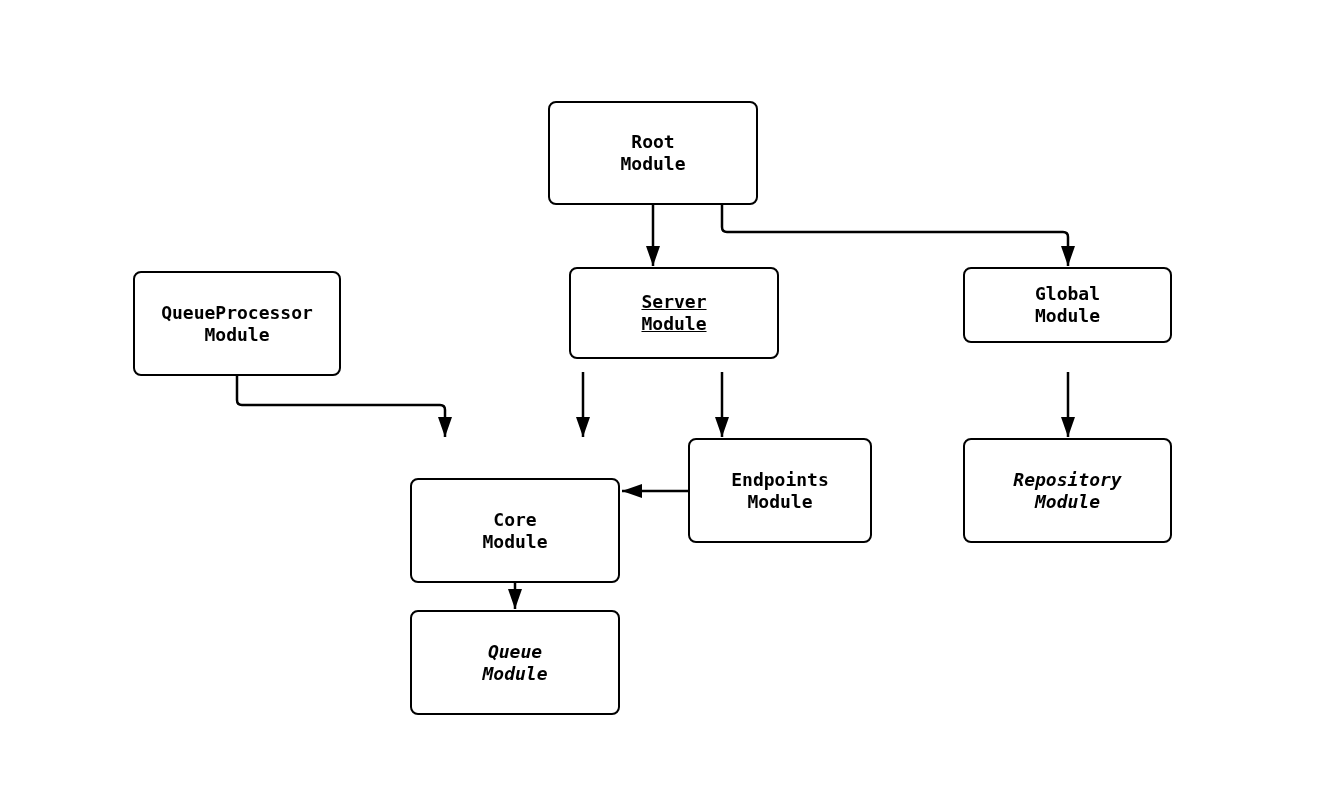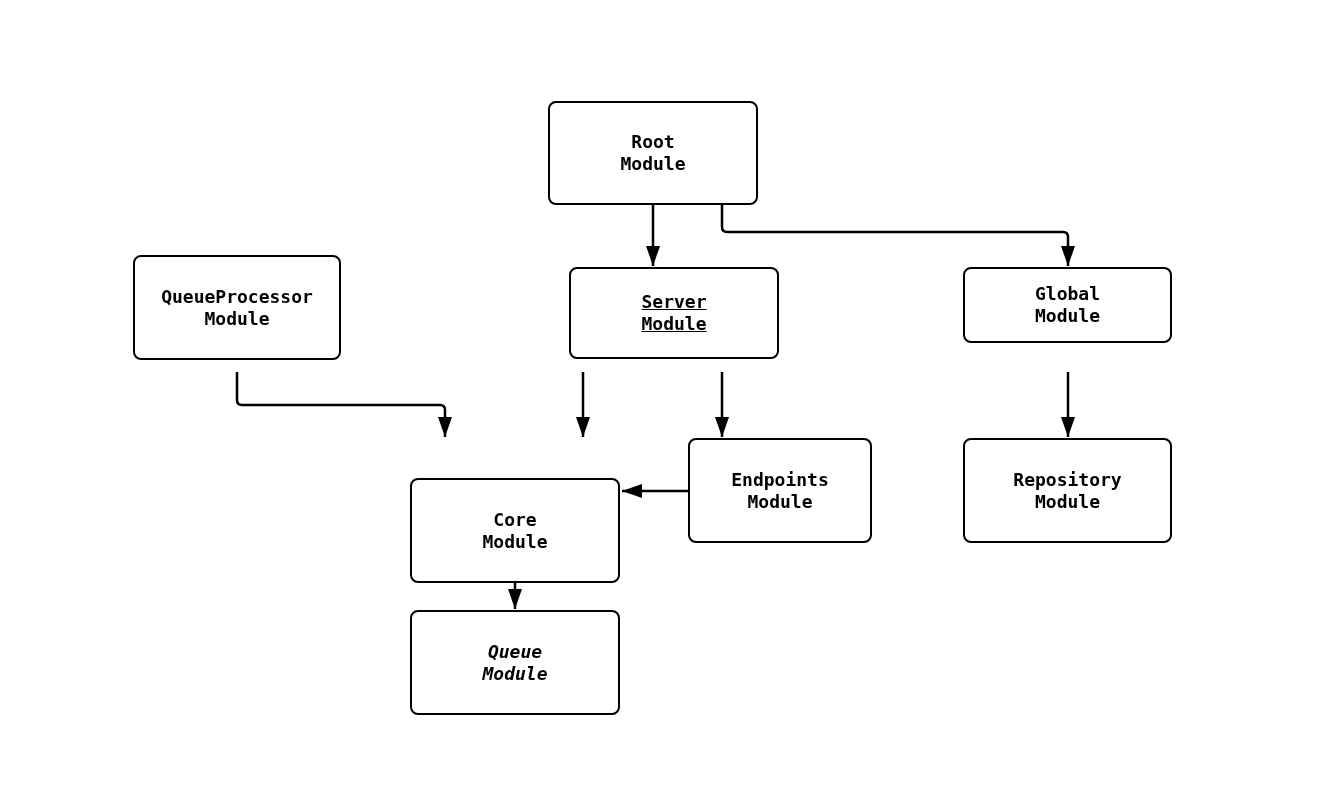--- a/index.html
+++ b/index.html
@@ -33,26 +33,26 @@
     align-items: center;
     justify-content: center;
     text-align: center;
     font-weight: bold;
     font-size: 18px;
     line-height: 22px;
     color: #000000;
     white-space: pre-line;
   }
   .node-root          { left: 548px; top:  94px; width: 210px; height: 104px; margin-top: 7px; }
-  .node-queueprocessor{ left: 133px; top: 255px; width: 208px; height: 105px; }
+  .node-queueprocessor{ left: 133px; top: 271px; width: 208px; height: 105px; }
   .node-server        { left: 569px; top: 267px; width: 210px; height: 92px; text-decoration: underline; }
   .node-global        { left: 963px; top: 267px; width: 209px; height: 76px; }
   .node-core          { left: 410px; top: 438px; width: 210px; height: 105px; margin-top: 40px; }
   .node-endpoints     { left: 688px; top: 438px; width: 184px; height: 105px; }
-  .node-repository    { left: 963px; top: 438px; width: 209px; height: 105px; }
+  .node-repository    { left: 963px; top: 438px; width: 209px; height: 105px; font-style: italic; }
   .node-queue         { left: 410px; top: 610px; width: 210px; height: 105px; font-style: italic; }
 </style>
 </head>
 <body>
 
 <div class="canvas">
 
   <svg class="edge-layer" viewBox="0 0 1337 809" xmlns="http://www.w3.org/2000/svg">
     <defs>
       <marker id="arrowhead" viewBox="0 0 10 7" refX="10" refY="3.5" markerWidth="20" markerHeight="14" markerUnits="userSpaceOnUse" orient="auto">

